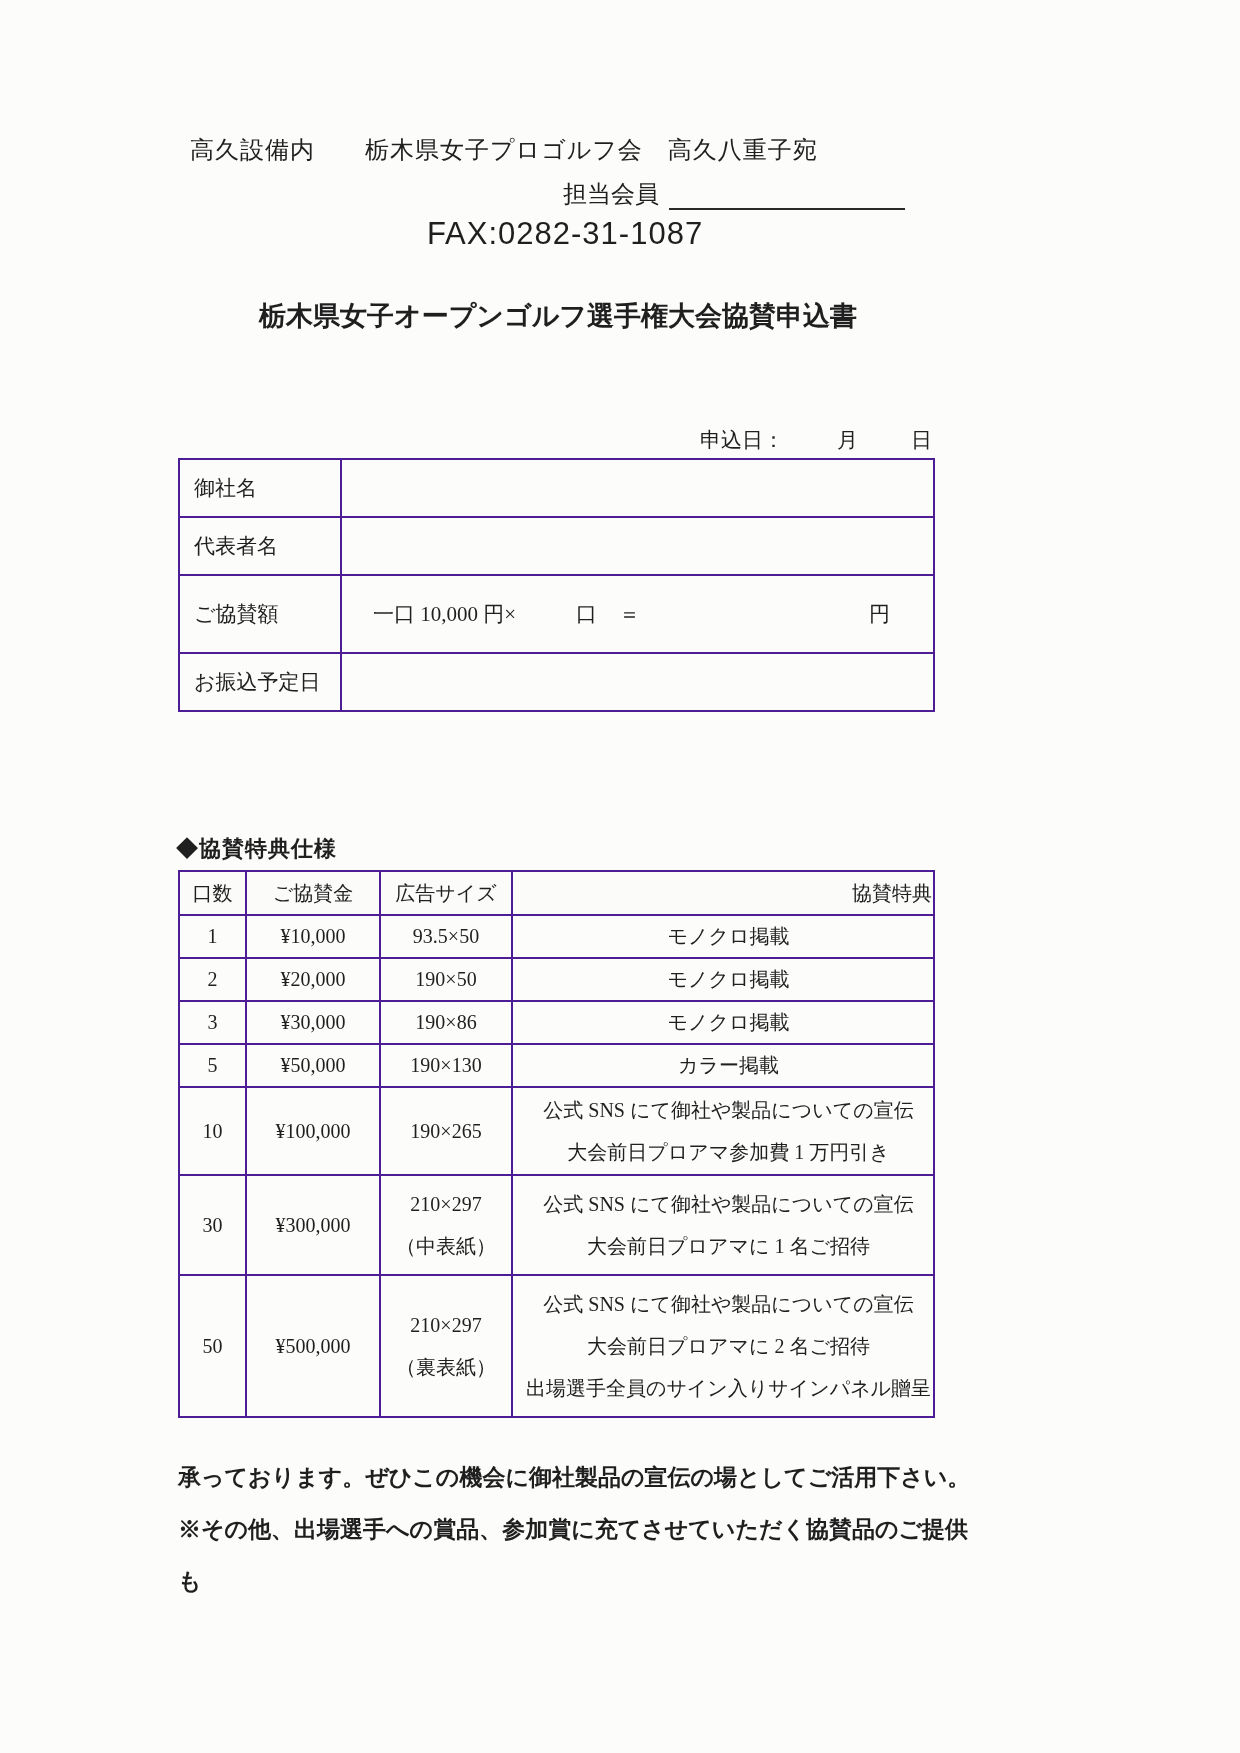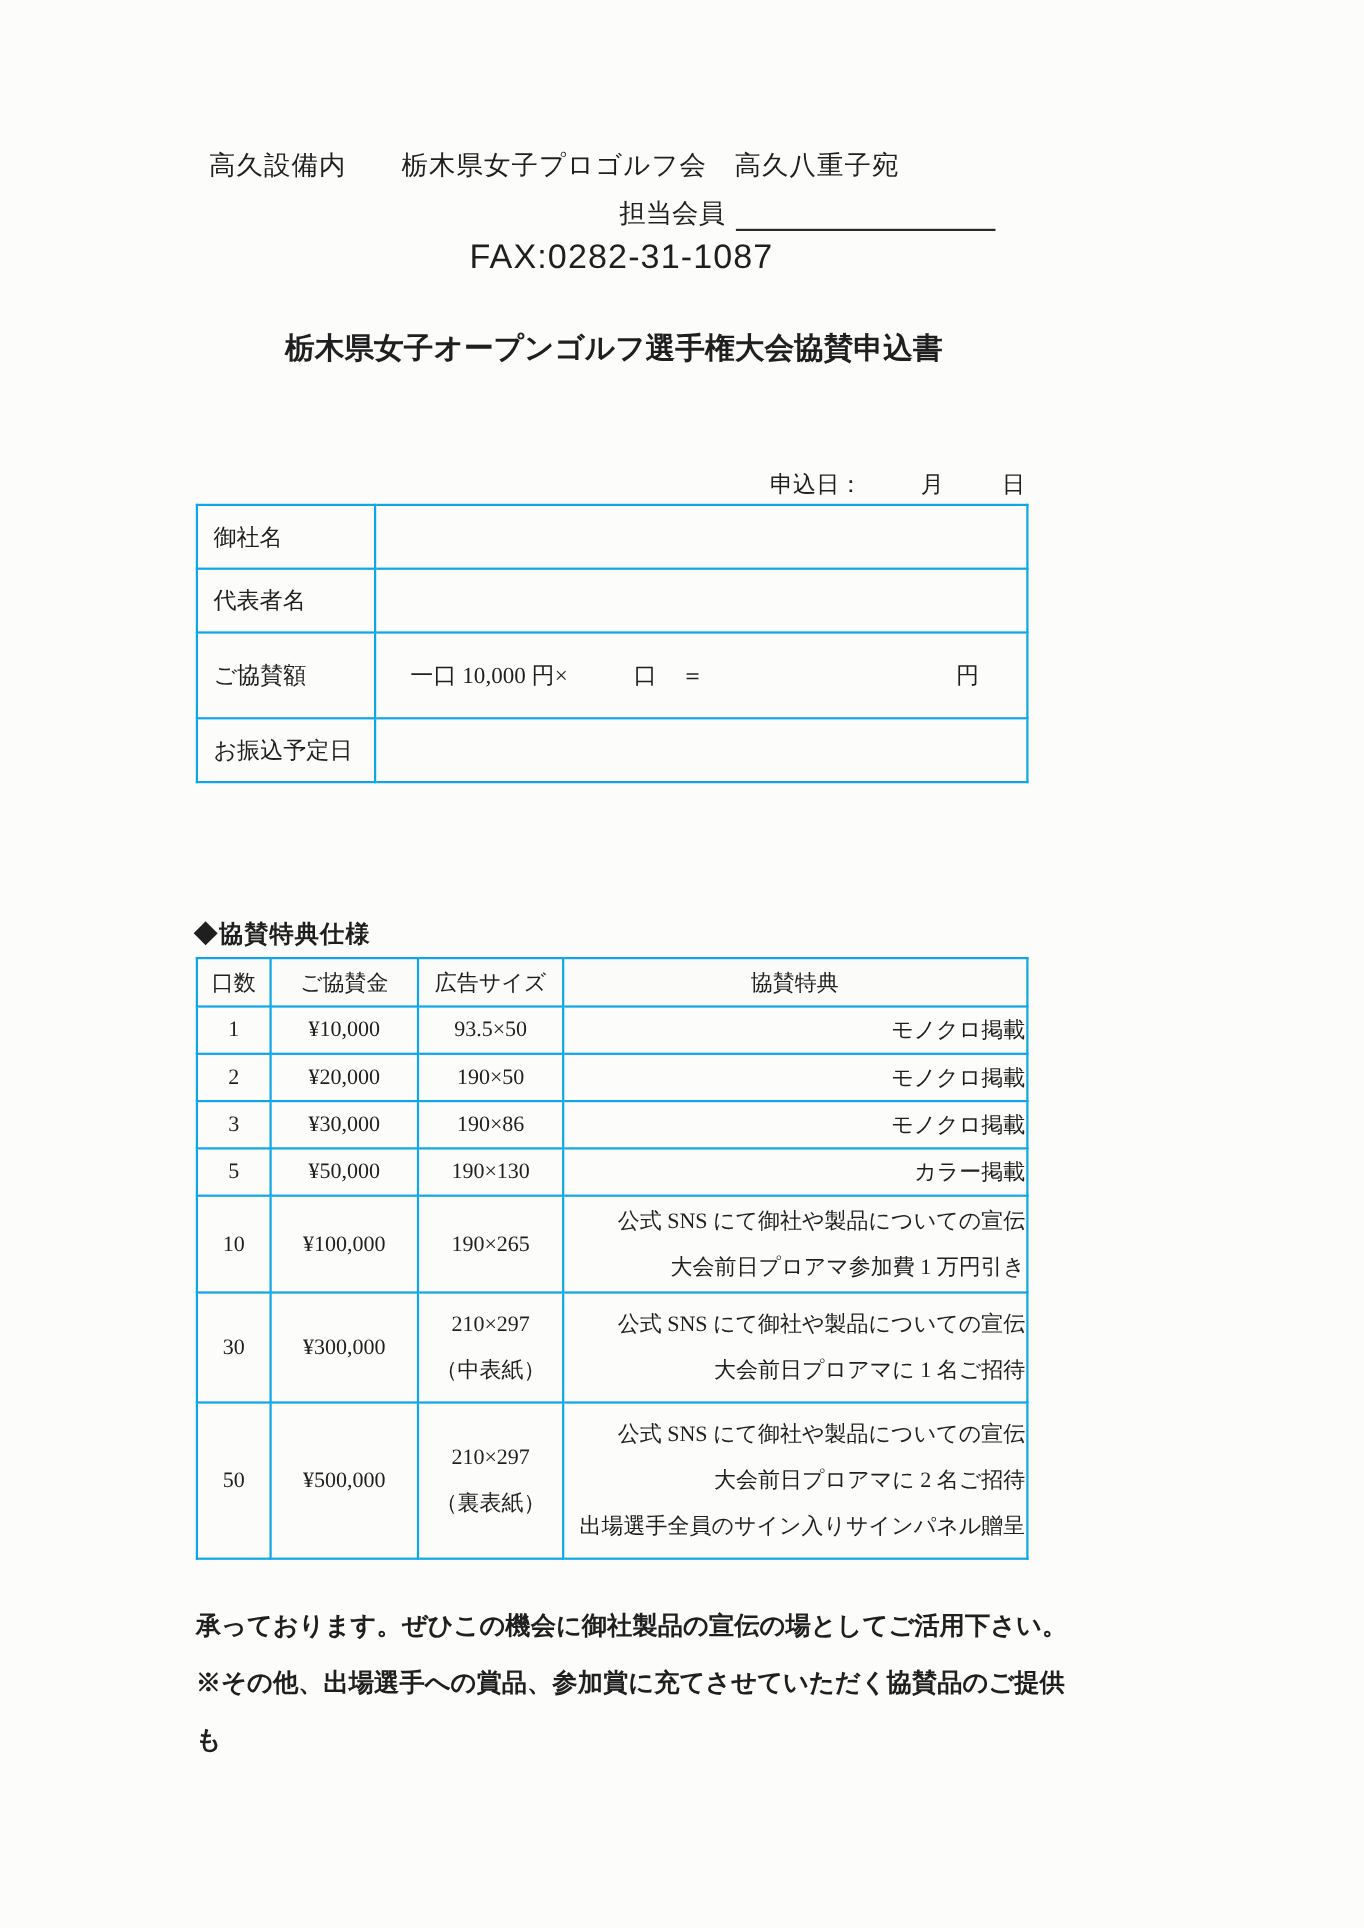--- a/index.html
+++ b/index.html
@@ -34,21 +34,21 @@
   .doc-title {
     position:absolute; left:0; top:298px; width:1116px;
     text-align:center; font-size:27px; font-weight:bold;
   }
   .date-line {
     position:absolute; left:700px; top:426px; width:232px;
     font-size:21px; display:flex; justify-content:space-between;
   }
 
   table { border-collapse:collapse; }
-  td, th { border:2px solid #0ea5e9; }
+  td, th { border:2px solid #4c1d95; }
 
   .form-table {
     position:absolute; left:178px; top:458px; width:757px;
     font-size:21px; table-layout:fixed;
   }
   .form-table td { vertical-align:middle; }
   .form-label { width:145px; padding-left:14px; }
   .fr-s  { height:58px; }
   .fr-l  { height:78px;padding-left:36px; }
   .amount-flex { display:flex; align-items:center; padding:0 42px 0 30px; }
@@ -65,21 +65,21 @@
     position:absolute; left:178px; top:870px; width:757px;
     font-size:20px; table-layout:fixed;
   }
   .benefits-table th {
     font-weight:normal; height:40px; text-align:center;
     background:#fbfbf9;
   }
   .c-units  { width:63px;  text-align:center; }
   .c-amount { width:130px; text-align:center; }
   .c-size   { width:128px; text-align:center; }
-  .c-perks  { text-align:right; padding-left:12px; }
+  .c-perks  { text-align:center; padding-left:12px; }
   .c-perks div, .c-size div { line-height:42px; }
   .r-s   { height:43px; }
   .r-m1  { height:85px; }
   .r-m2  { height:100px; }
   .r-l   { height:142px; }
 
   .footnote {
     position:absolute; left:178px; top:1452px; width:810px;
     font-size:23px; font-weight:bold; line-height:52px;
   }
@@ -139,21 +139,21 @@
   <div class="benefits-heading">
     <span>◆</span><span>協賛特典仕様</span>
   </div>
 
   <table class="benefits-table">
     <thead>
       <tr>
         <th class="c-units">口数</th>
         <th class="c-amount">ご協賛金</th>
         <th class="c-size">広告サイズ</th>
-        <th class="c-perks" style="text-align:center; padding-left:0;border-radius:18px;">協賛特典</th>
+        <th class="c-perks" style="text-align:right; padding-left:0;border-radius:18px;">協賛特典</th>
       </tr>
     </thead>
     <tbody>
       <tr class="r-s">
         <td class="c-units">1</td>
         <td class="c-amount">¥10,000</td>
         <td class="c-size">93.5×50</td>
         <td class="c-perks">モノクロ掲載</td>
       </tr>
       <tr class="r-s">

